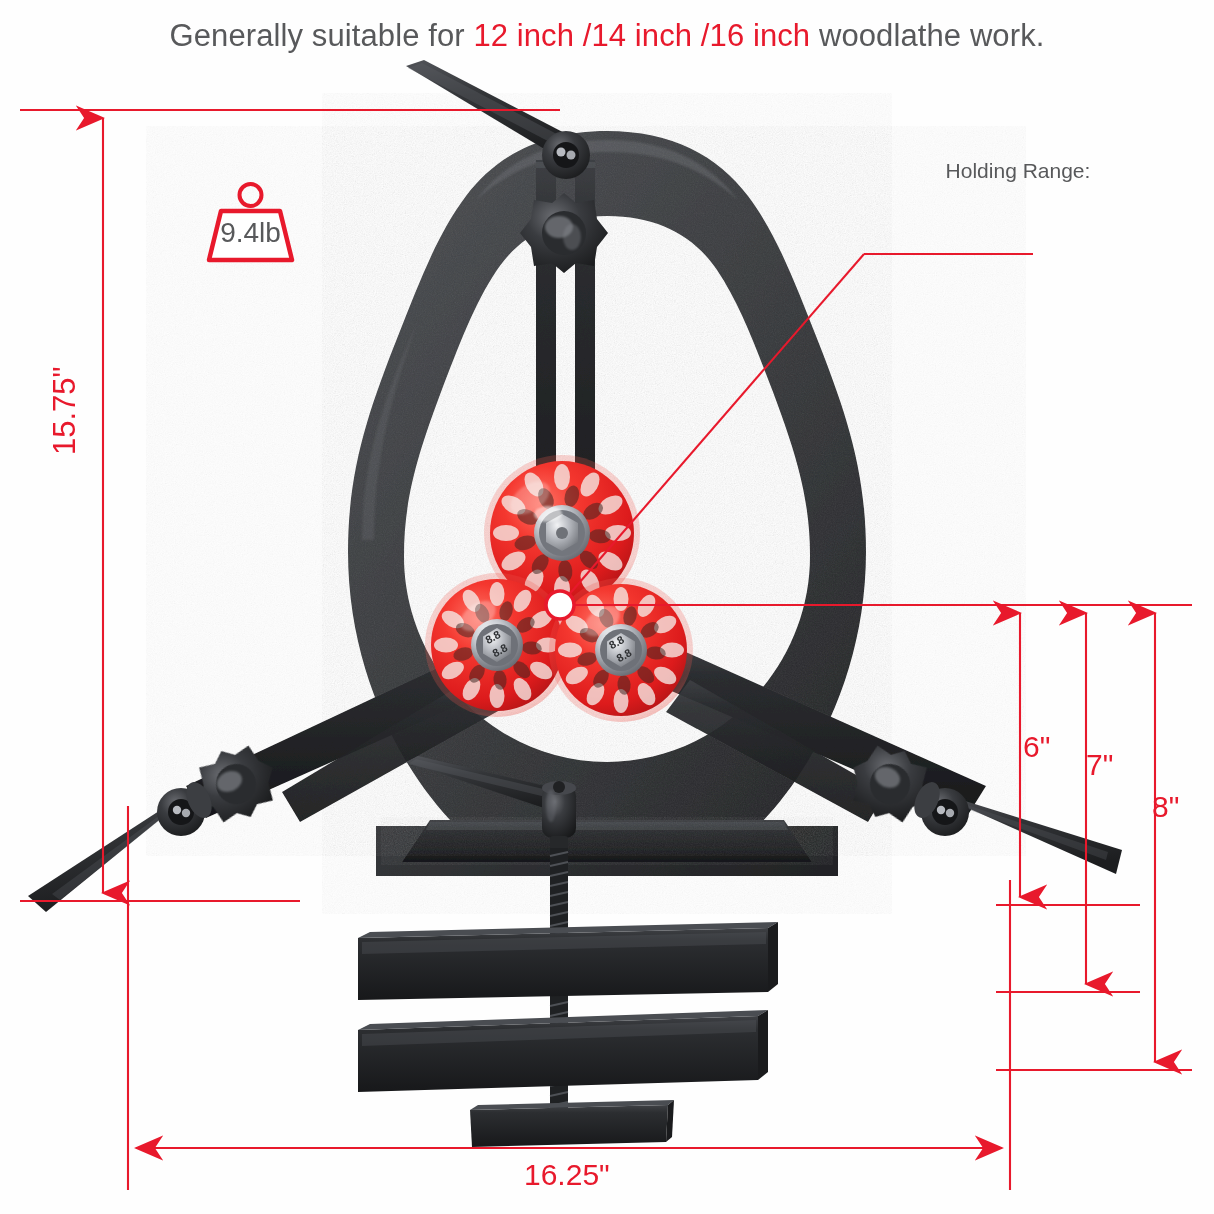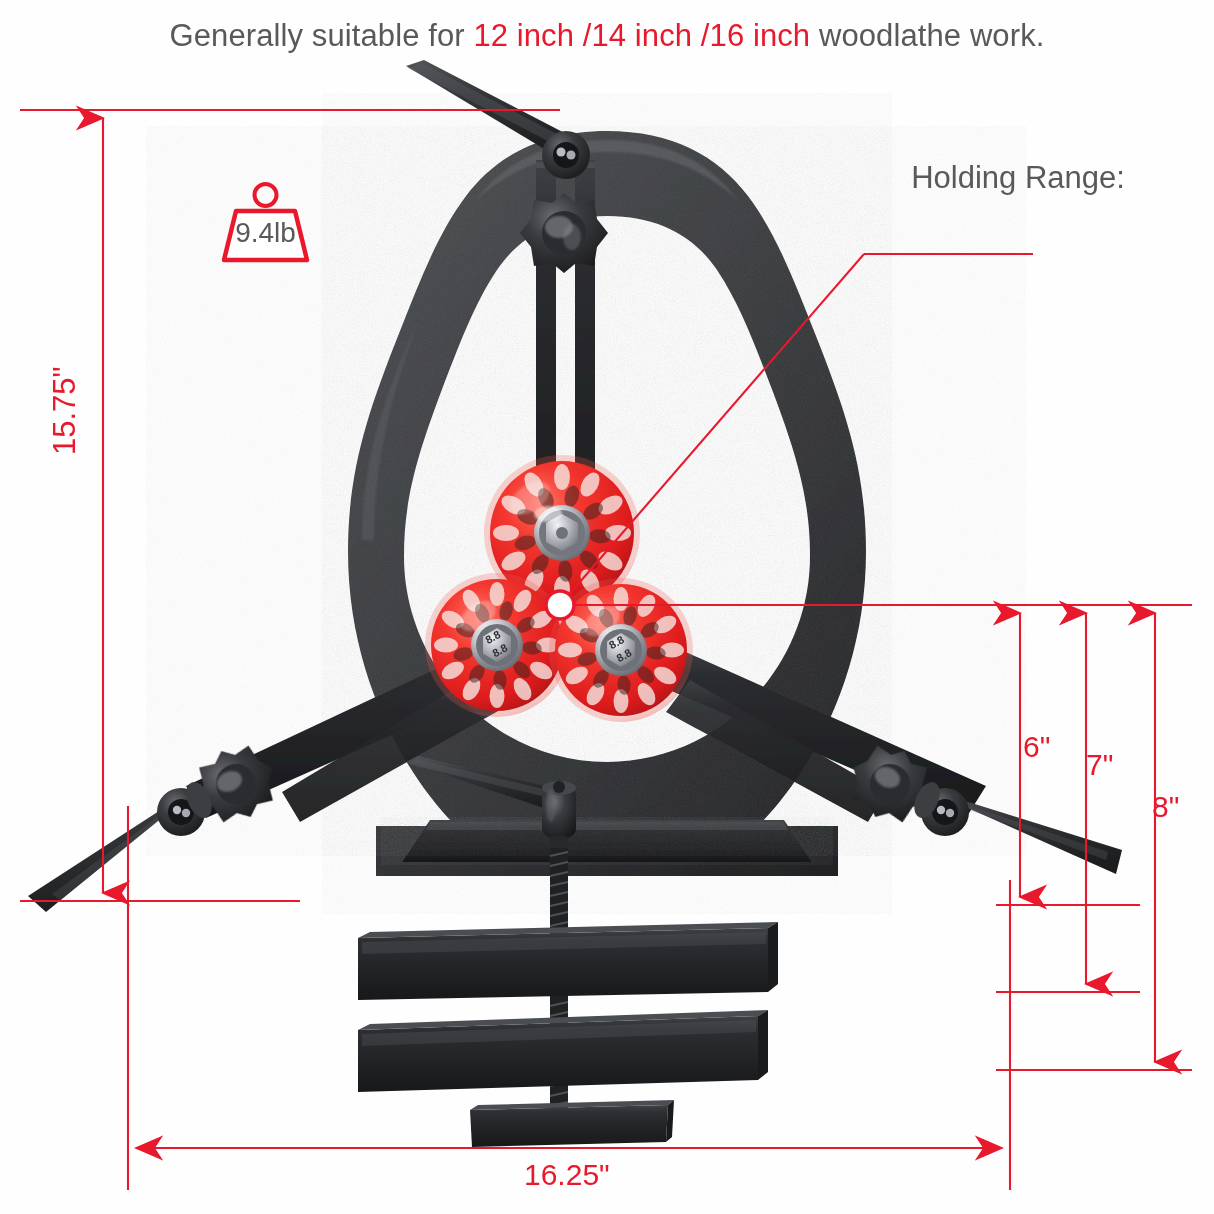--- a/index.html
+++ b/index.html
@@ -17,25 +17,25 @@
   
   #headline{
     left:0;top:18px;width:1214px;text-align:center;
     font-size:31px;letter-spacing:.1px;color:#58595b;
   }
   #headline .hl{color:#e8192c;}
 
   
   #holding{
     left:838px;top:158px;width:360px;text-align:center;
-    font-size:31px;line-height:1.28;color:#58595b;
+    font-size:21px;line-height:1.28;color:#58595b;
   }
 
   
-  #weight-badge{position:absolute;left:208px;top:181px;width:115px;height:85px;z-index:7;}
+  #weight-badge{position:absolute;left:193px;top:181px;width:115px;height:85px;z-index:7;}
   #weight-badge .wlabel{
     position:absolute;left:0;top:36px;width:115px;text-align:center;
     font-size:28px;color:#58595b;
   }
 
   
   .dimlabel{color:#e8192c;font-size:30px;}
   #d-1575{left:47px;top:455px;transform:rotate(-90deg);transform-origin:left top;font-size:31px;}
   #d-6  {left:1023px;top:730px;}
   #d-7  {left:1086px;top:748px;}

